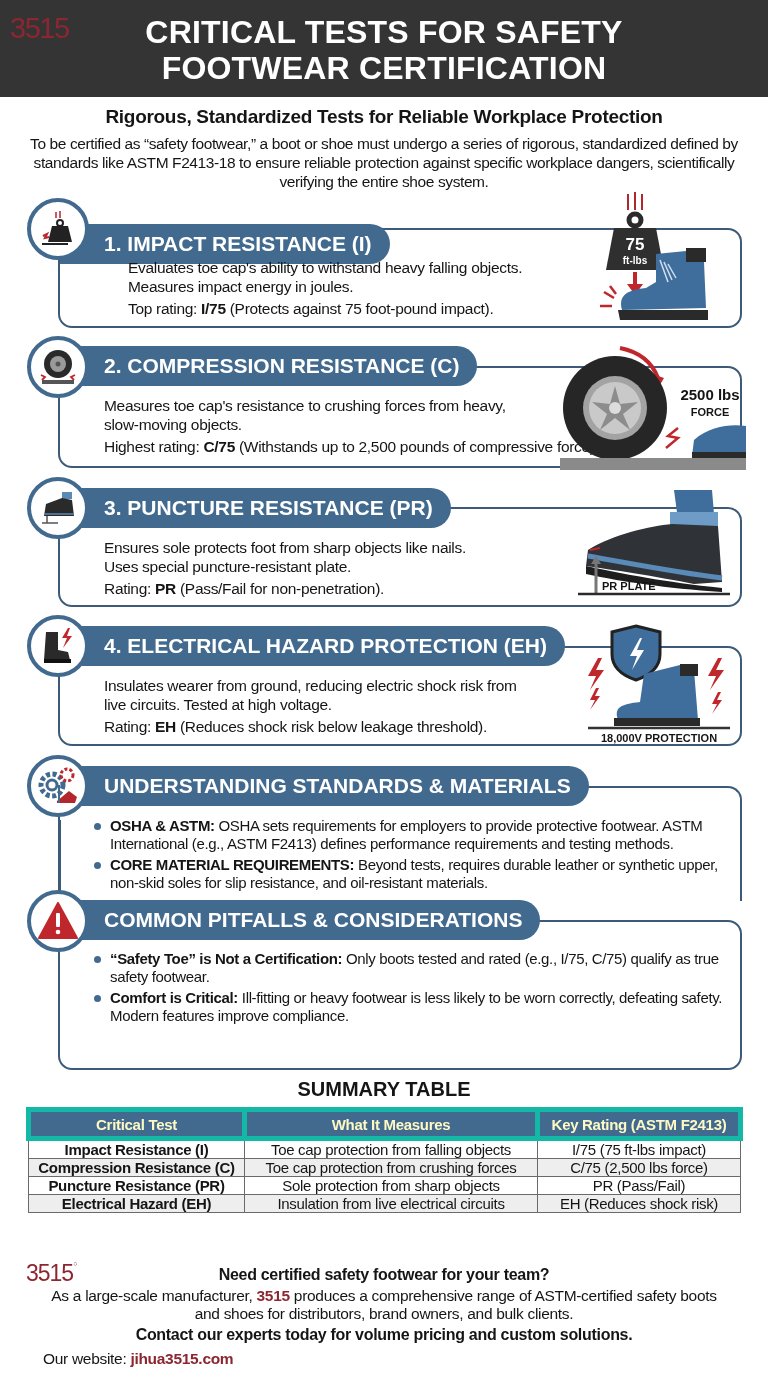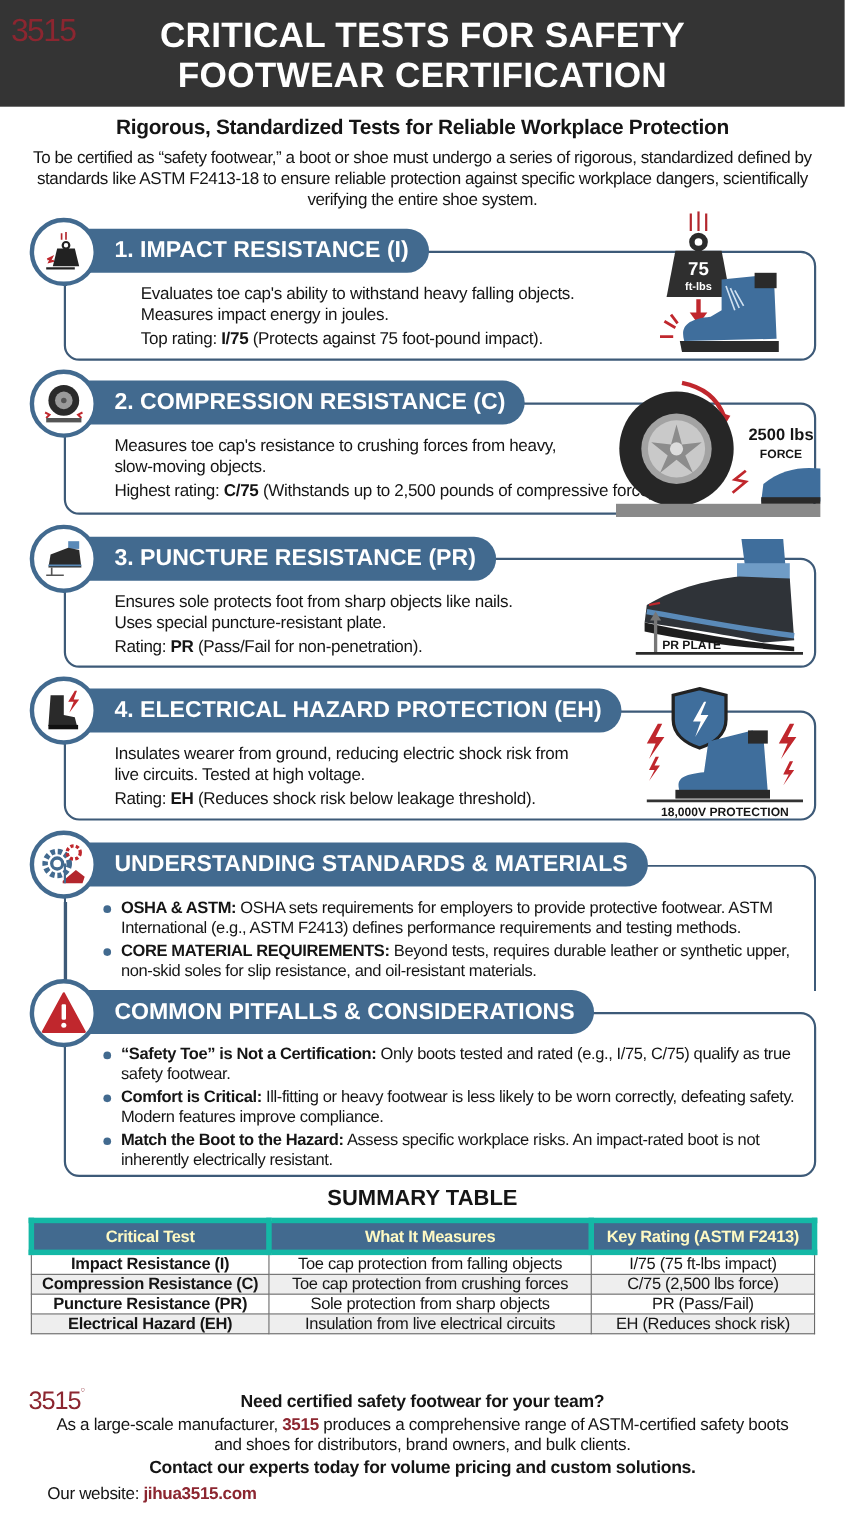--- a/index.html
+++ b/index.html
@@ -58,21 +58,21 @@
     <div>FOOTWEAR CERTIFICATION</div>
   </div>
 </div>
 
 <div class="subtitle cond">Rigorous, Standardized Tests for Reliable Workplace Protection</div>
 <div class="intro cond">To be certified as “safety footwear,” a boot or shoe must undergo a series of rigorous, standardized defined by standards like ASTM F2413-18 to ensure reliable protection against specific workplace dangers, scientifically verifying the entire shoe system.</div>
 
 <div class="section">
   <div class="card" style="top:228px;height:100px;"></div>
   <div class="connector" style="top:240px;height:20px;"></div>
-  <div class="pill" style="top:208px;">1. IMPACT RESISTANCE (I)</div>
+  <div class="pill" style="top:224px;">1. IMPACT RESISTANCE (I)</div>
   <div class="icon-circle" style="top:198px;">
     <svg width="40" height="40" viewBox="0 0 40 40">
       <line x1="18" y1="3" x2="18" y2="9" stroke="#b3262d" stroke-width="1.5"></line>
       <line x1="22" y1="2" x2="22" y2="9" stroke="#b3262d" stroke-width="1.5"></line>
       <circle cx="22" cy="14" r="3" fill="none" stroke="#222" stroke-width="2"></circle>
       <path d="M14 17 L30 17 L34 33 L10 33 Z" fill="#222"></path>
       <path d="M5 27 L9 25 L7 29 L11 28" fill="none" stroke="#c0272d" stroke-width="2"></path>
       <line x1="4" y1="35" x2="30" y2="35" stroke="#222" stroke-width="2"></line>
     </svg>
   </div>
@@ -234,21 +234,20 @@
   <div class="icon-circle" style="top:890px;">
     <svg width="42" height="42" viewBox="0 0 42 42">
       <path d="M21 3 L40 38 L2 38 Z" fill="#c0272d" stroke="#c0272d" stroke-linejoin="round" stroke-width="2"></path>
       <rect x="19" y="13" width="4" height="14" rx="1" fill="#fff"></rect>
       <circle cx="21" cy="32" r="2.3" fill="#fff"></circle>
     </svg>
   </div>
   <ul class="bullets" style="top:950px;">
     <li><b>“Safety Toe” is Not a Certification:</b><span> Only boots tested and rated (e.g., I/75, C/75) qualify as true safety footwear.</span></li>
     <li><b>Comfort is Critical:</b><span> Ill-fitting or heavy footwear is less likely to be worn correctly, defeating safety. Modern features improve compliance.</span></li>
-    <li><b>Match the Boot to the Hazard:</b><span> Assess specific workplace risks. An impact-rated boot is not inherently electrically resistant.</span></li>
   </ul>
 </div>
 
 <div class="sum-title">SUMMARY TABLE</div>
 <table class="summary cond">
   <thead>
     <tr>
       <th style="width:216px;">Critical Test</th>
       <th style="width:293px;">What It Measures</th>
       <th>Key Rating (ASTM F2413)</th>

